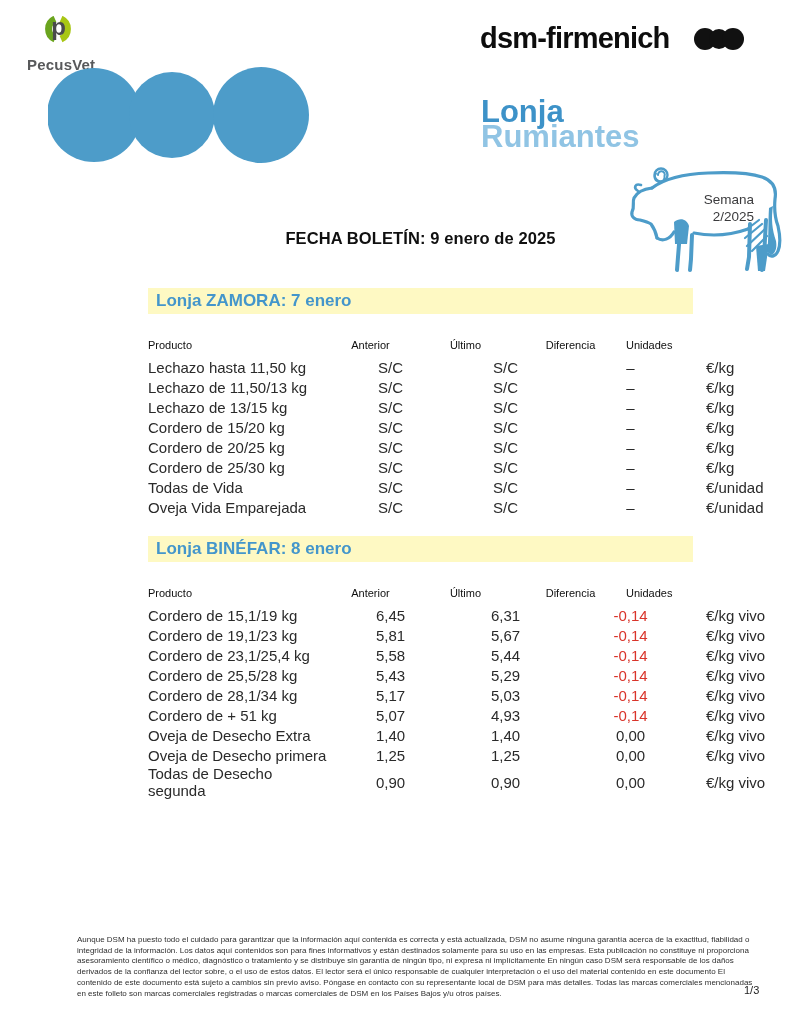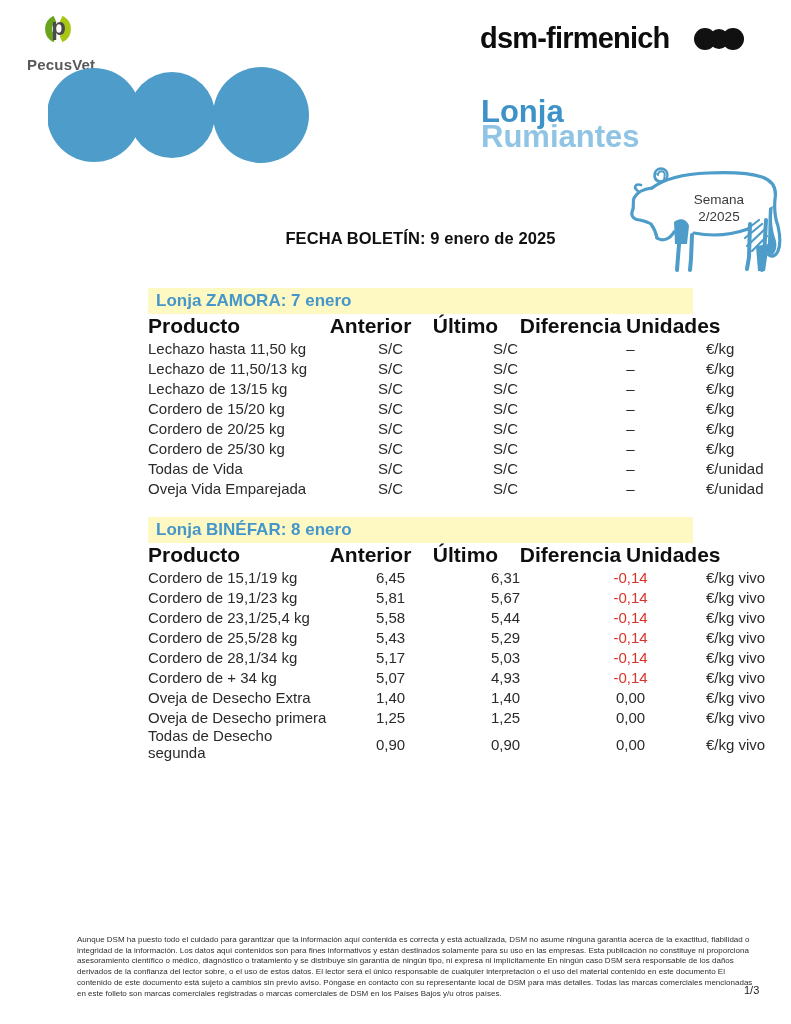--- a/index.html
+++ b/index.html
@@ -17,39 +17,39 @@
 
   .blue-circles { position:absolute; left:48px; top:66px; }
 
   .dsm { position:absolute; left:480px; top:22px; display:flex; align-items:center; gap:25px;justify-content:flex-end; }
   .dsm-word { font-size:29px; font-weight:bold; color:#0d0d0d; letter-spacing:-.8px; }
 
   .title1 { position:absolute; left:481px; top:80px;  font-size:31px; font-weight:bold; color:#3d92c8;margin-top:14px; }
   .title2 { position:absolute; left:481px; top:119px; font-size:31px; font-weight:bold; color:#90c4e4; }
 
   .cow { position:absolute; left:628px; top:158px; }
-  .week { position:absolute; left:684px; top:191px; width:70px; text-align:center;
+  .week { position:absolute; left:684px; top:191px; width:70px; text-align:right;
           font-size:13.5px; line-height:17px; color:#3b3b3d; }
 
   .fecha { position:absolute; left:148px; top:229px; width:545px; text-align:center;
            font-size:16.5px; font-weight:bold; color:#101010; letter-spacing:.1px; }
 
   
   .content { position:absolute; left:148px; top:288px; width:545px; }
   section { display:block; }
   section + section { margin-top:19px; }
 
   .band { height:26px; line-height:26px; background:#fef9c3; color:#4496cb;
           font-weight:bold; font-size:17px; padding-left:8px; box-sizing:border-box; }
 
   .row { display:grid; grid-template-columns:180px 85px 105px 105px 70px; align-items:center; }
   .row > span:nth-child(2), .row > span:nth-child(3), .row > span:nth-child(4) { text-align:center; }
   .row > span:nth-child(5) { text-align:left; padding-left:3px; }
 
-  .thead { font-weight:bold; font-size:21px; color:#0f0f0f; height:24px; margin-top:0; }
+  .thead { font-weight:normal; font-size:11px; color:#0f0f0f; height:24px; margin-top:19px; }
   .data-row { height:20px; font-size:15px; color:#2a2a2a;gap:20px; }
   .neg { color:#d9342b; }
 
   
   .footer { position:absolute; left:57px; top:935px; width:684px;
             font-size:8px; line-height:10.7px; color:#2e2e2e; text-align:left;margin-left:20px; }
   .pageno { position:absolute; left:744px; top:984px; font-size:11px; color:#1e1e1e; }
 </style>
 </head>
 <body>
@@ -239,21 +239,21 @@
         <span>€/kg vivo</span>
       </div>
         <div class="row data-row">
         <span>Cordero de 28,1/34 kg</span>
         <span>5,17</span>
         <span>5,03</span>
         <span class="neg">-0,14</span>
         <span>€/kg vivo</span>
       </div>
         <div class="row data-row">
-        <span>Cordero de + 34 kg</span>
+        <span>Cordero de + 51 kg</span>
         <span>5,07</span>
         <span>4,93</span>
         <span class="neg">-0,14</span>
         <span>€/kg vivo</span>
       </div>
         <div class="row data-row">
         <span>Oveja de Desecho Extra</span>
         <span>1,40</span>
         <span>1,40</span>
         <span>0,00</span>

